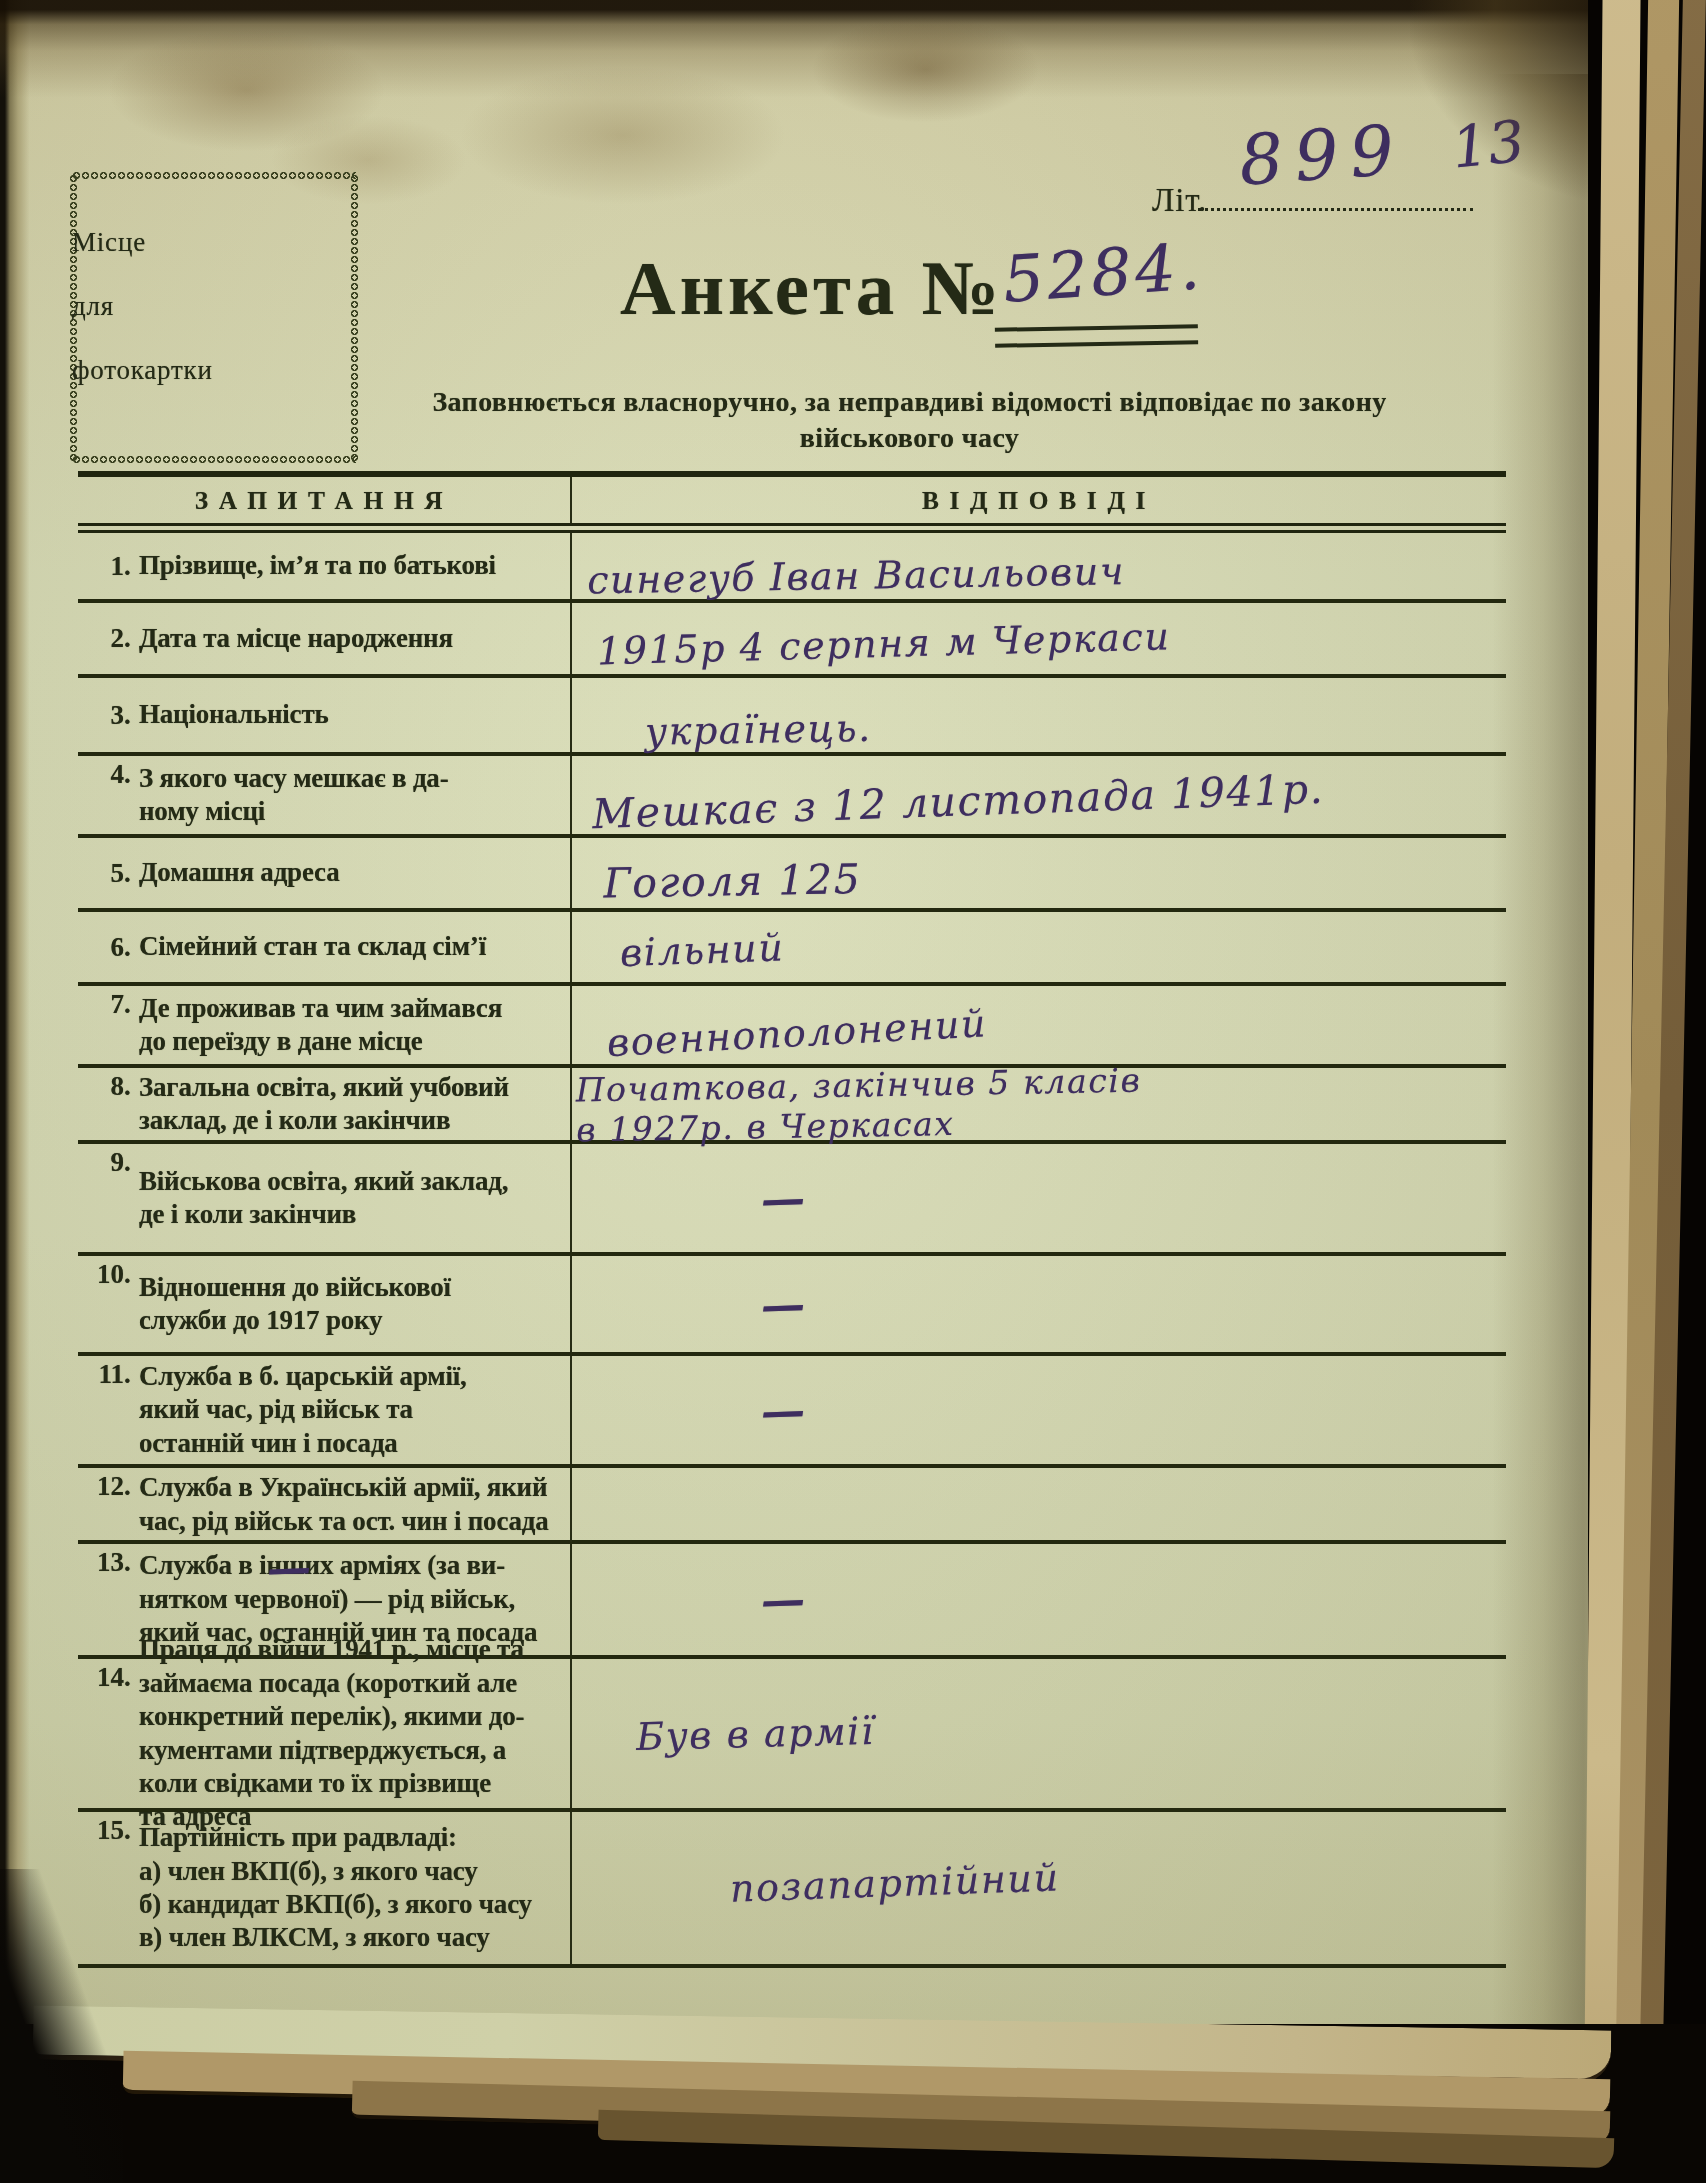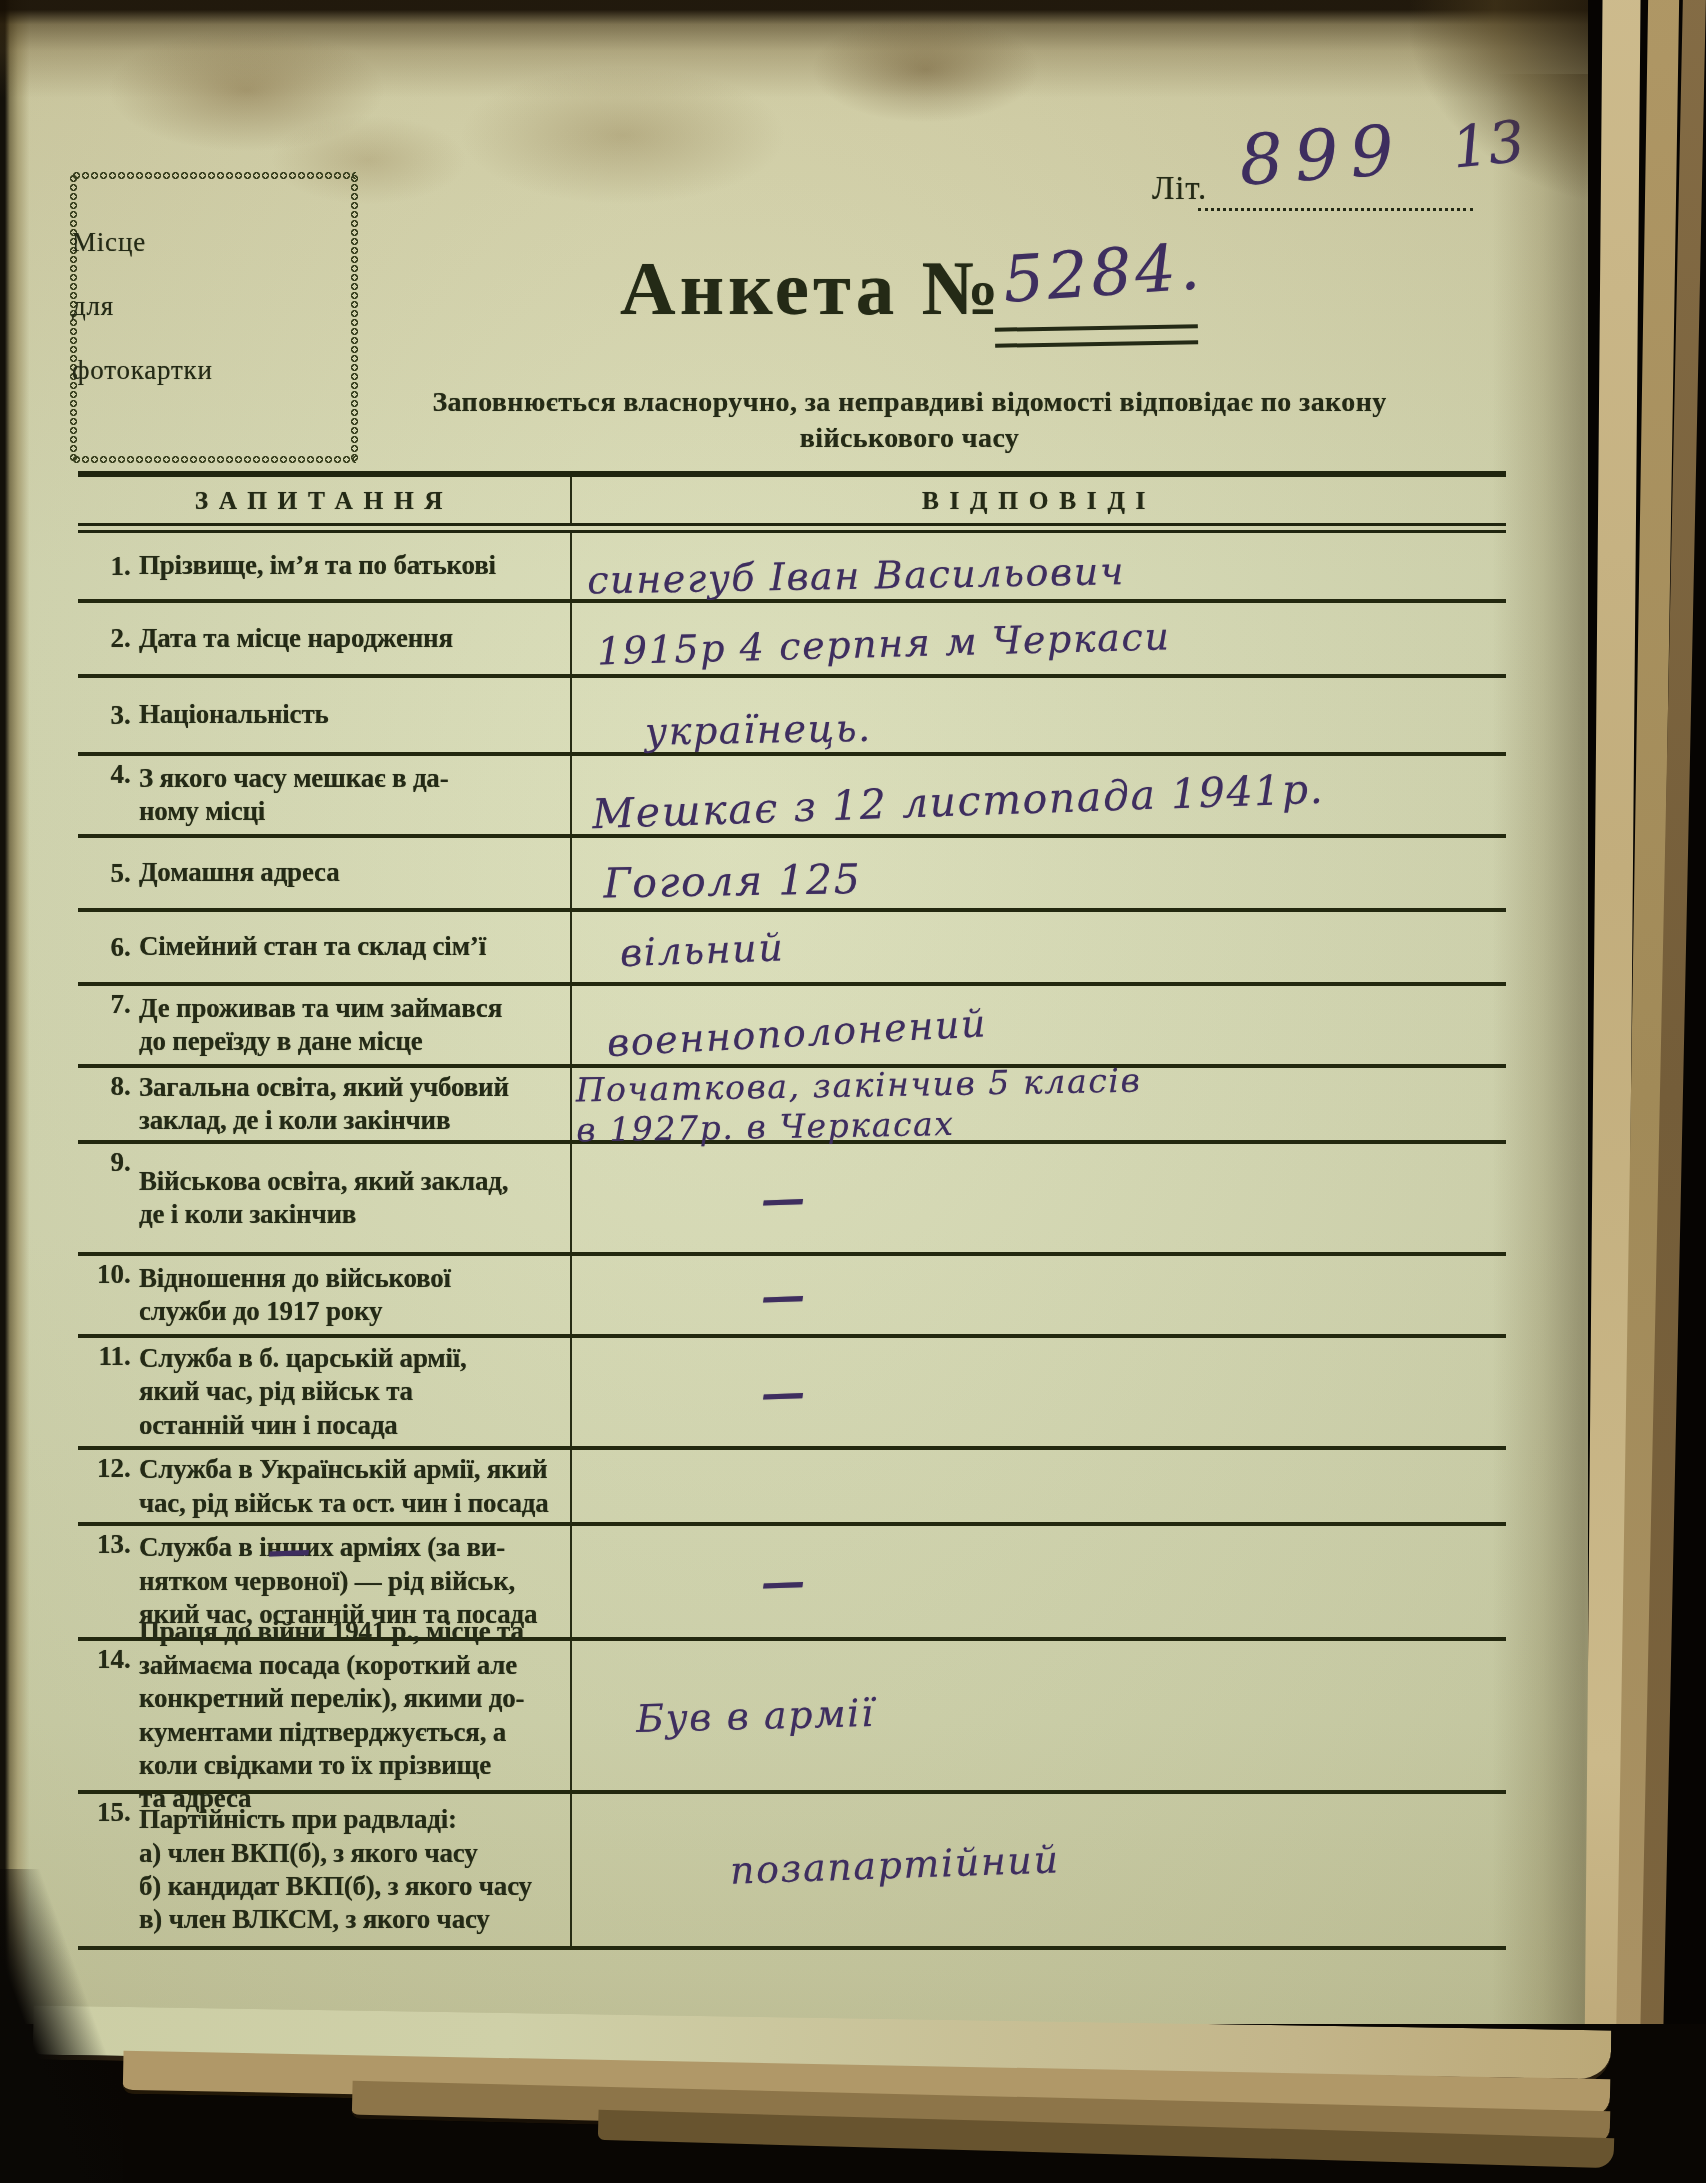--- a/index.html
+++ b/index.html
@@ -55,21 +55,21 @@
         background-size:9px 9px;background-repeat:repeat-x;}
   .pb-top{top:-3.3px;} .pb-bottom{bottom:-3.3px;}
   .pb-v{top:0;bottom:0;width:9px;
         background-image:radial-gradient(circle 3.7px at 4.5px 4.5px,rgba(0,0,0,0) 2px,#39401f 2.1px 3.4px,rgba(0,0,0,0) 3.8px);
         background-size:9px 9px;background-repeat:repeat-y;}
   .pb-left{left:-3.3px;} .pb-right{right:-3.3px;}
   .pb-text{position:absolute;left:0;top:0;width:100%;height:100%;display:flex;flex-direction:column;
            align-items:flex-start;justify-content:center;row-gap:33px;transform:translateY(-11.5px);
            font-size:27px;letter-spacing:0.8px;}
   
-  .lit-label{position:absolute;left:1152px;top:170px;font-size:33px;letter-spacing:0.8px;}
+  .lit-label{position:absolute;left:1152px;top:182px;font-size:33px;letter-spacing:0.8px;}
   .lit-line{position:absolute;left:1198px;top:175px;width:275px;height:33px;border-bottom:3.3px dotted #242a16;}
   .lit-number{position:absolute;left:1239px;top:115px;font-size:69px;transform:rotate(-4deg);letter-spacing:11.5px;}
   .lit-code{position:absolute;left:1452px;top:111px;font-size:57px;transform:rotate(-6deg);}
   
   .title{position:absolute;left:620px;top:244px;font-size:77px;font-weight:bold;letter-spacing:4.1px;}
   .form-number{position:absolute;left:1003px;top:236px;font-size:64px;transform:rotate(-4deg);letter-spacing:3.3px;}
   .title-underline{position:absolute;left:995px;top:326px;width:203px;height:12.3px;
                    border-top:4.9px solid #242a16;border-bottom:4.1px solid #242a16;transform:rotate(-1deg);}
   .subtitle{position:absolute;left:344px;top:384px;width:1131px;text-align:center;
             font-size:28px;font-weight:bold;line-height:1.30;white-space:pre-line;letter-spacing:0.4px;}
@@ -87,21 +87,21 @@
   .aw{font-size:36px;letter-spacing:1.6px;}
   
   .r1{height:70px;} .r1 .aw{font-size:38px;padding-left:-8.2px;transform:translate(-9.8px,9.8px) rotate(-1deg);}
   .r2{height:75px;} .r2 .aw{transform:translate(0,4.9px) rotate(-1.5deg);font-size:38px;}
   .r3{height:78px;} .r3 .aw{transform:translate(48px,14.8px) rotate(-1deg);font-size:38px;}
   .r4{height:82px;}.r4 .aw{font-size:41px;transform:translate(-4.9px,6.6px) rotate(-2deg);}
   .r5{height:74px;} .r5 .aw{font-size:41px;transform:translate(6.6px,8.2px) rotate(-1deg);}
   .r6{height:74px;} .r6 .aw{font-size:38px;transform:translate(23px,3.3px) rotate(-2deg);}
   .r7{height:82px;}.r7 .aw{font-size:38px;transform:translate(9.8px,8.2px) rotate(-3deg);}
   .r8{height:76px;} .r8 .aw{font-size:33px;line-height:1.2;transform:translate(-21px,1.6px) rotate(-1deg);}
-  .r9{height:112px;} .r10{height:82px;} .r11{height:112px;} .r12{height:76px;flex-direction:column;} .r13{height:115px;}
+  .r9{height:112px;} .r10{height:100px;} .r11{height:112px;} .r12{height:76px;flex-direction:column;} .r13{height:115px;}
   .dash .aw{font-size:44px;font-weight:bold;transform:translate(164px,0) rotate(-2deg);}
   .r14{height:153px;}.r14 .aw{font-size:38px;transform:translate(39px,0) rotate(-1.5deg);}
   .r15{height:156px;}.r15 .aw{font-size:38px;transform:translate(133px,-4.9px) rotate(-2deg);}
 </style>
 </head>
 <body>
 
 <div class="screen">
 
   <div class="paper"></div>

